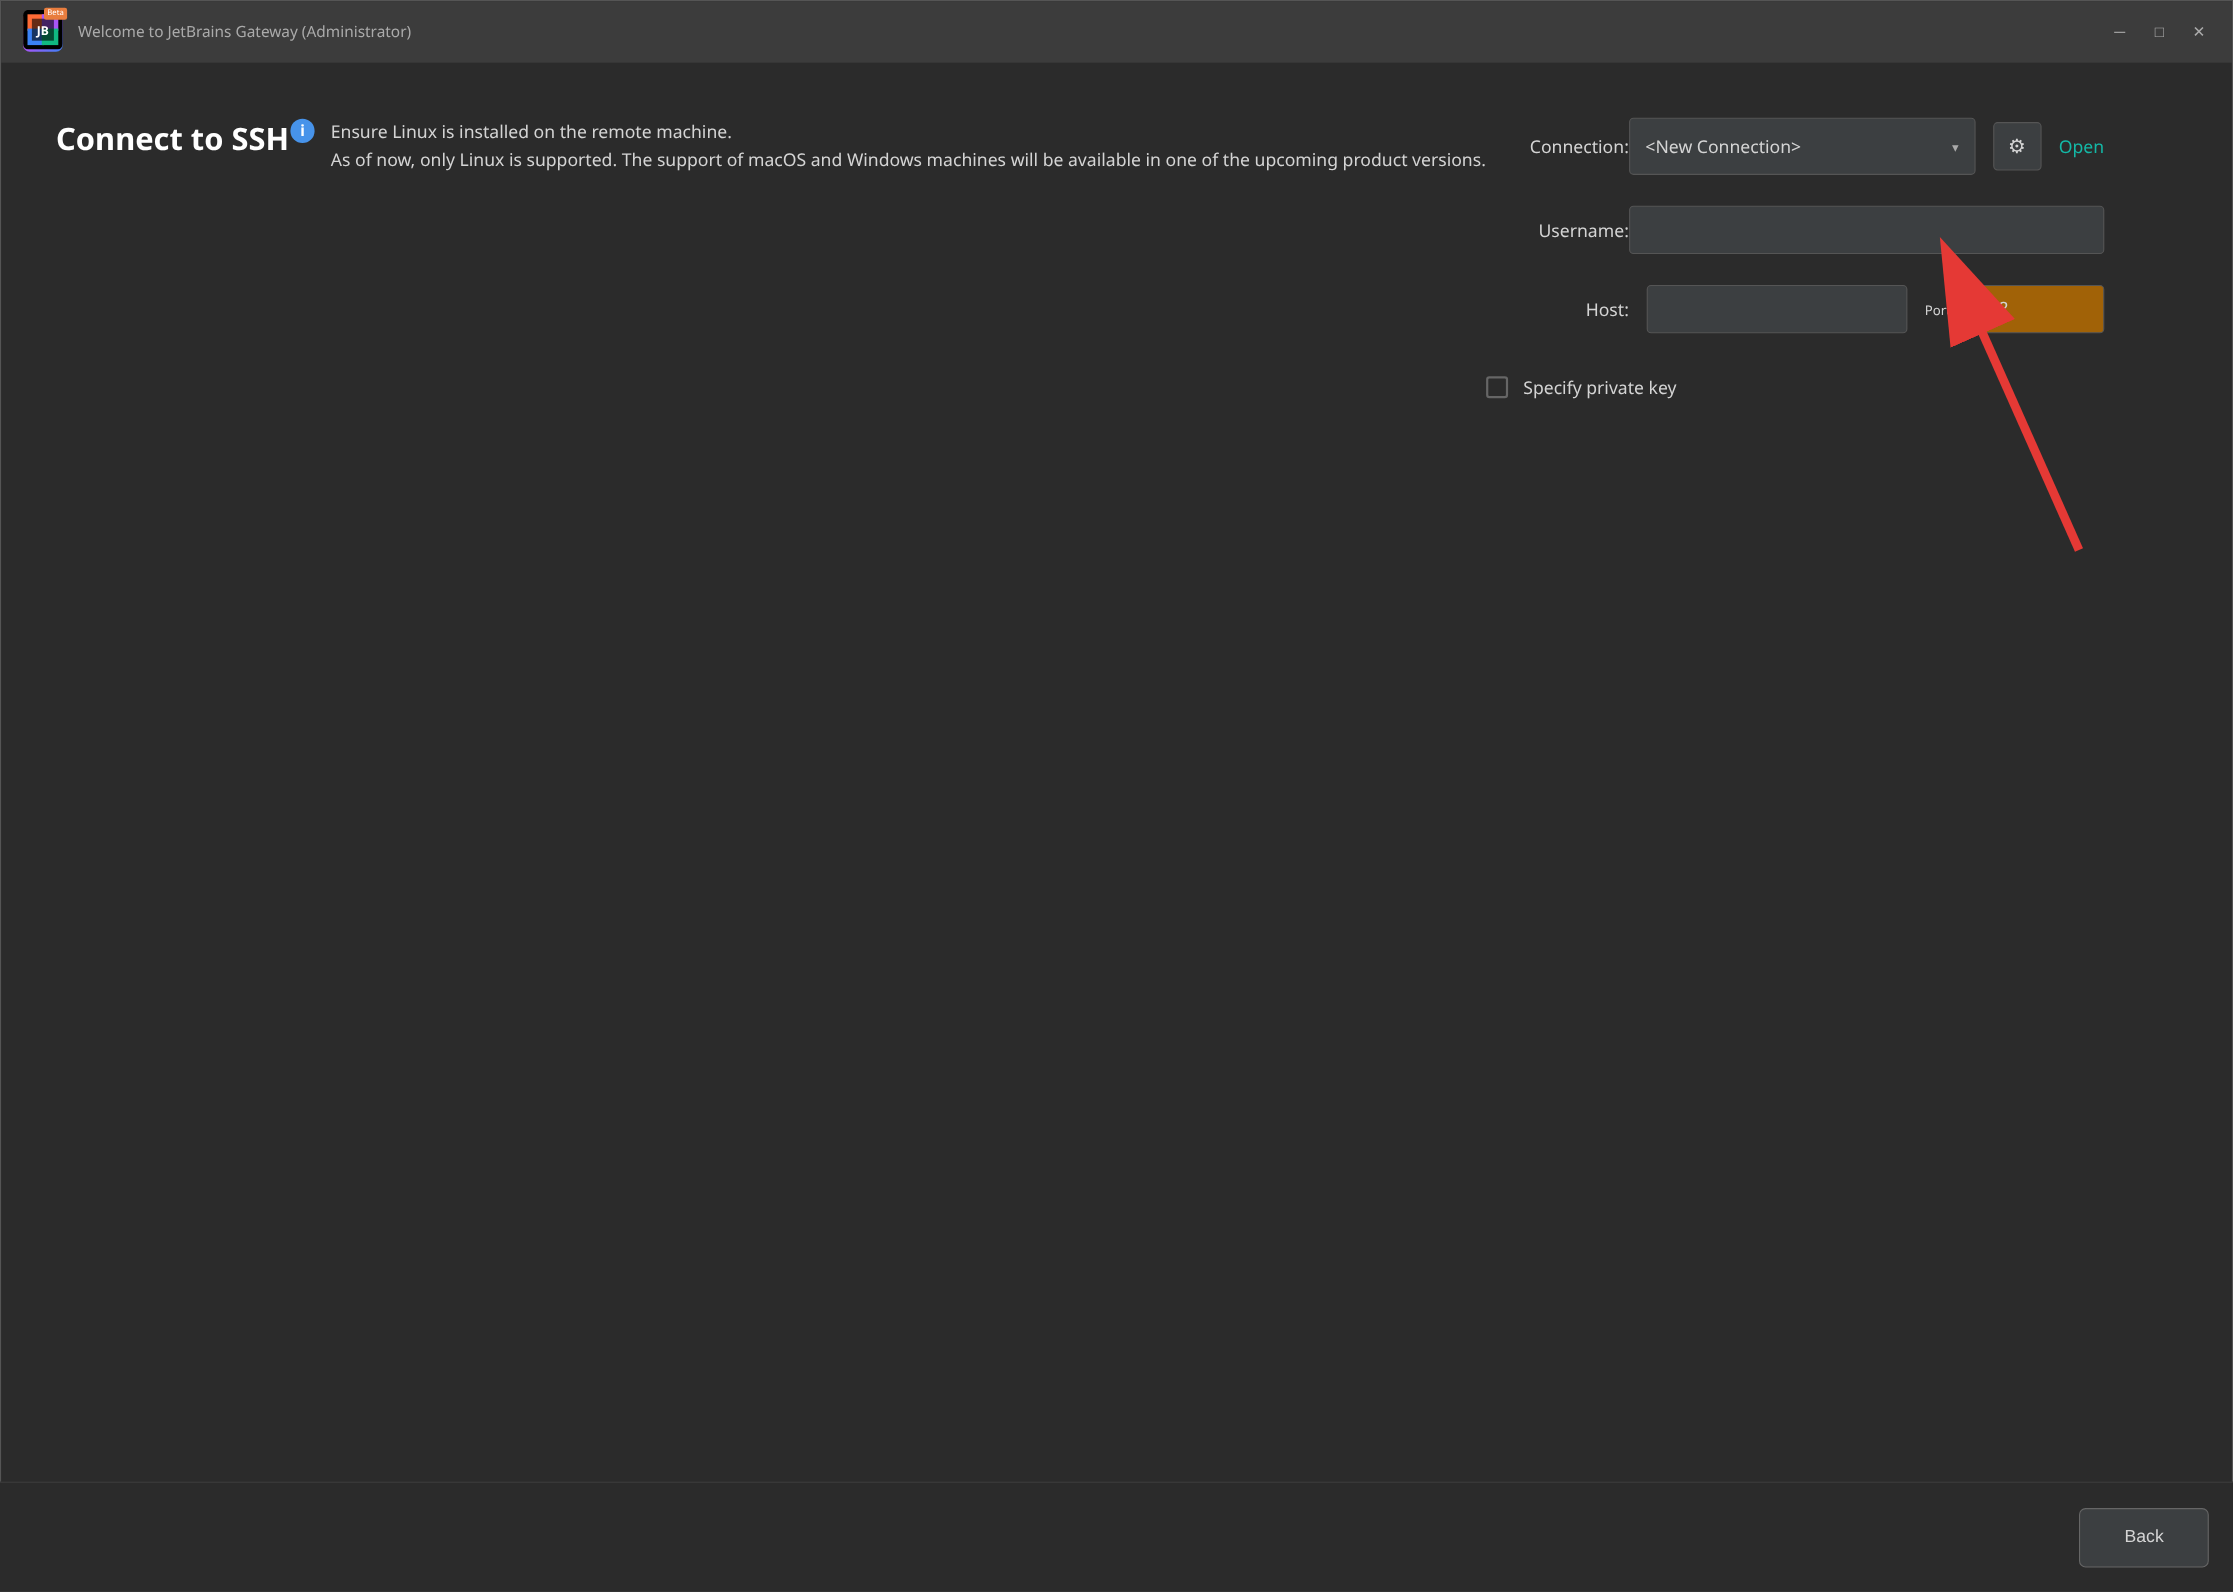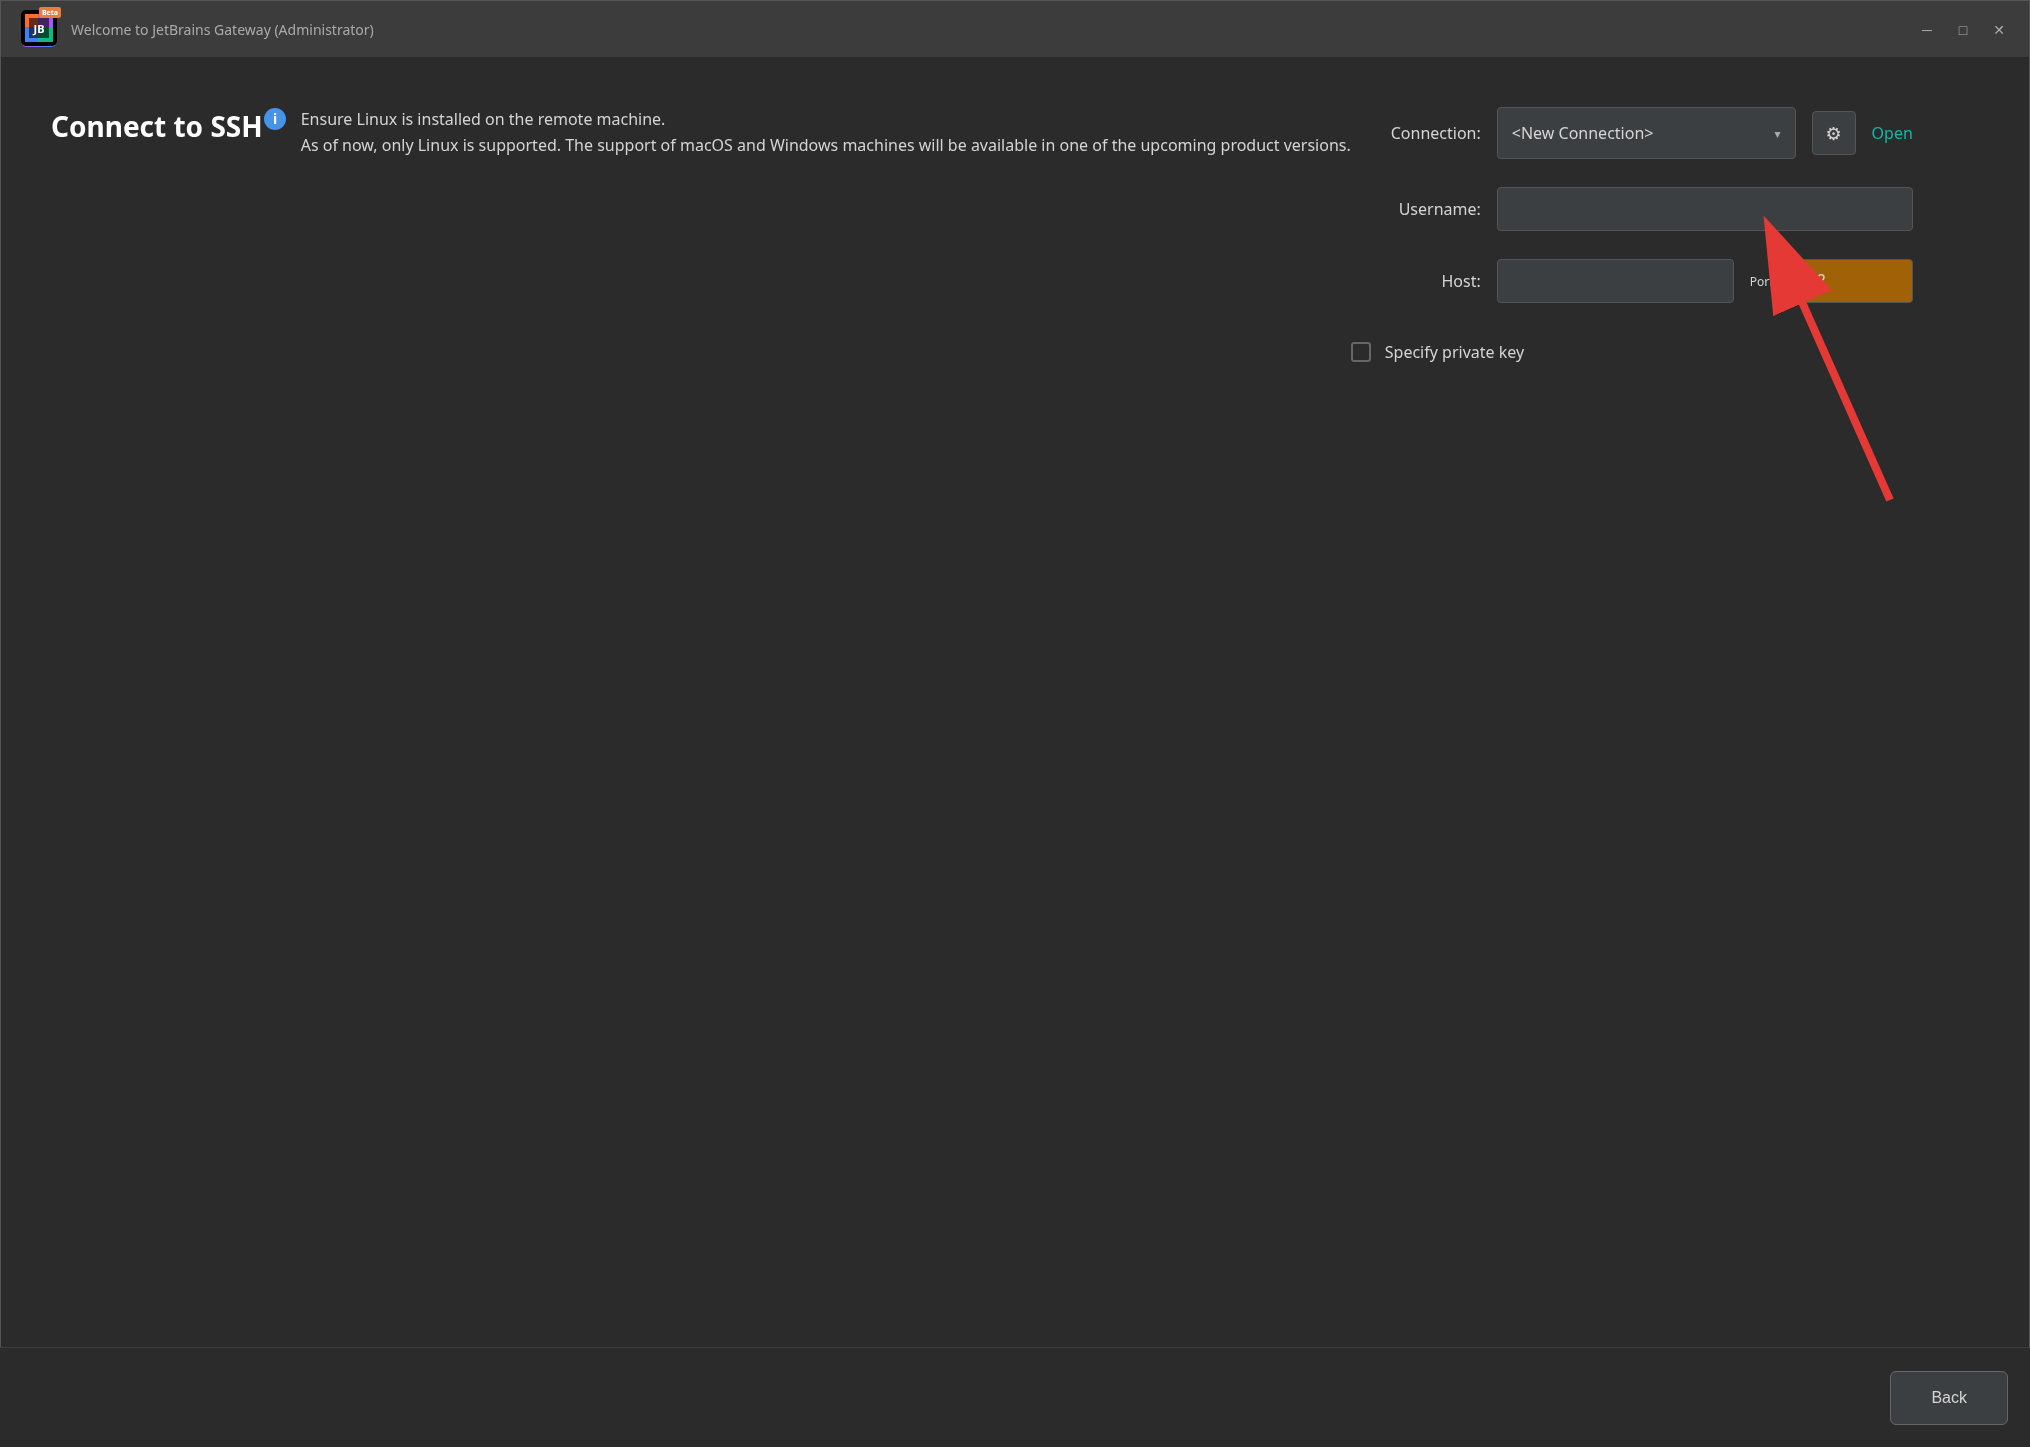--- a/index.html
+++ b/index.html
@@ -55,21 +55,21 @@
 
     .titlebar-logo-beta {
       position: absolute;
       top: -4px;
       right: -4px;
       background: #e87d3e;
       color: white;
       font-size: 7px;
       padding: 1px 3px;
       border-radius: 2px;
-      font-weight: bold;
+      font-weight: normal;
     }
 
     .titlebar-title {
       font-size: 14px;
       color: #aaaaaa;
       flex: 1;
     }
 
     .titlebar-controls {
       display: flex;
@@ -118,21 +118,20 @@
 
     .form-section {
       display: flex;
       flex-direction: column;
       gap: 28px;
     }
 
     .form-row {
       display: flex;
       align-items: center;
-      gap: 16px;
     }
 
     .form-label {
       font-size: 16px;
       color: #d4d4d4;
       width: 130px;
       flex-shrink: 0;
       text-align: right;
     }
 

